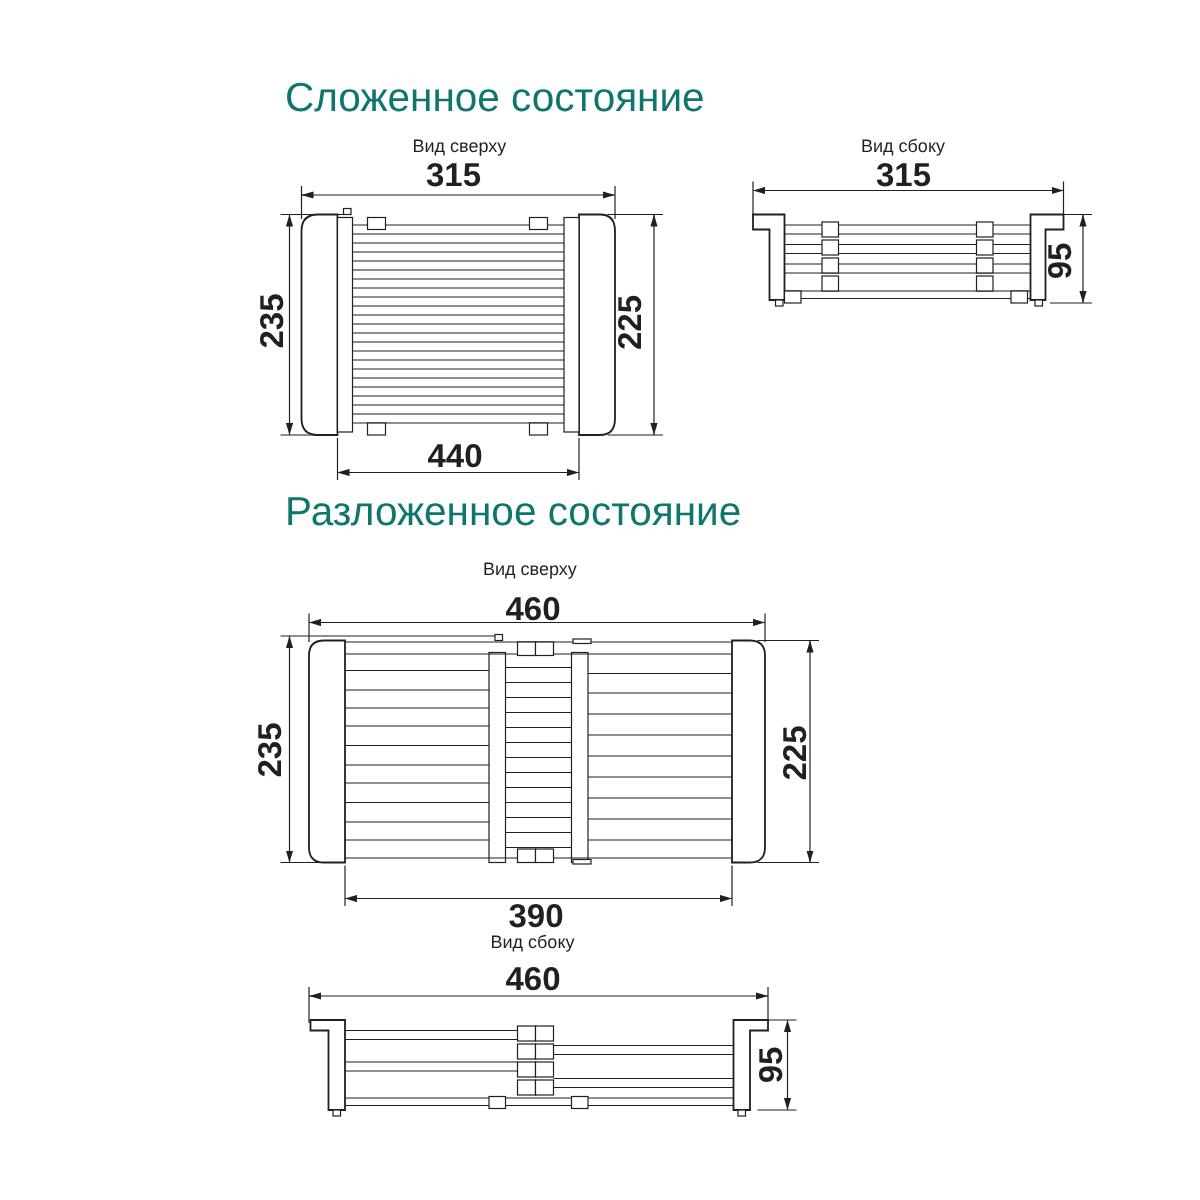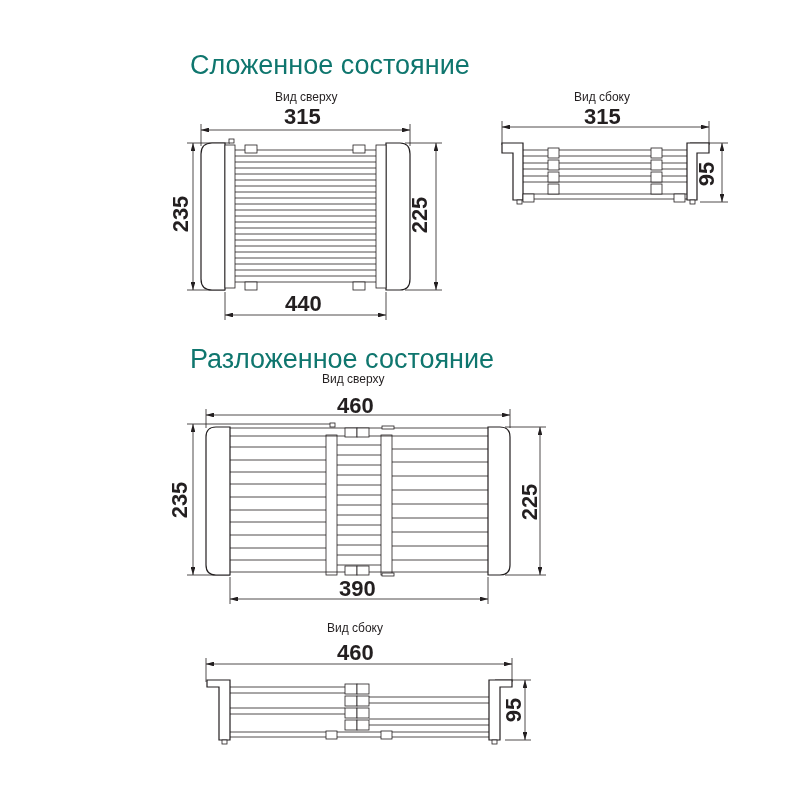--- a/index.html
+++ b/index.html
@@ -21,26 +21,26 @@
 <div class="view-label" style="left:275px; top:90px;">Вид сверху</div>
 <div class="dim" style="left:284px; top:106px;">315</div>
 <div class="dim rot" style="left:163px; top:203px;">235</div>
 <div class="dim rot" style="left:402px; top:204px;">225</div>
 <div class="dim" style="left:285px; top:293px;">440</div>
 
 <div class="view-label" style="left:574px; top:90px;">Вид сбоку</div>
 <div class="dim" style="left:584px; top:106px;">315</div>
 <div class="dim rot" style="left:695px; top:163px;">95</div>
 
-<div class="section-title" style="left:190px; top:344px;text-align:center;">Разложенное состояние</div>
+<div class="section-title" style="left:190px; top:326px;text-align:center;">Разложенное состояние</div>
 <div class="view-label" style="left:322px; top:372px;">Вид сверху</div>
 <div class="dim" style="left:337px; top:395px;">460</div>
 <div class="dim rot" style="left:162px; top:489px;">235</div>
 <div class="dim rot" style="left:512px; top:491px;">225</div>
-<div class="dim" style="left:339px; top:578px;">390</div>
+<div class="dim" style="left:339px; top:600px;">390</div>
 
 <div class="view-label" style="left:327px; top:621px;">Вид сбоку</div>
 <div class="dim" style="left:337px; top:642px;">460</div>
 <div class="dim rot" style="left:502px; top:699px;">95</div>
 
 <svg width="800" height="800" viewBox="0 0 800 800">
   <defs>
     <marker id="ah" viewBox="0 0 10 6" refX="10" refY="3" markerWidth="10" markerHeight="6" orient="auto-start-reverse">
       <path d="M0,0 L10,3 L0,6 z" class="arrow"></path>
     </marker>

